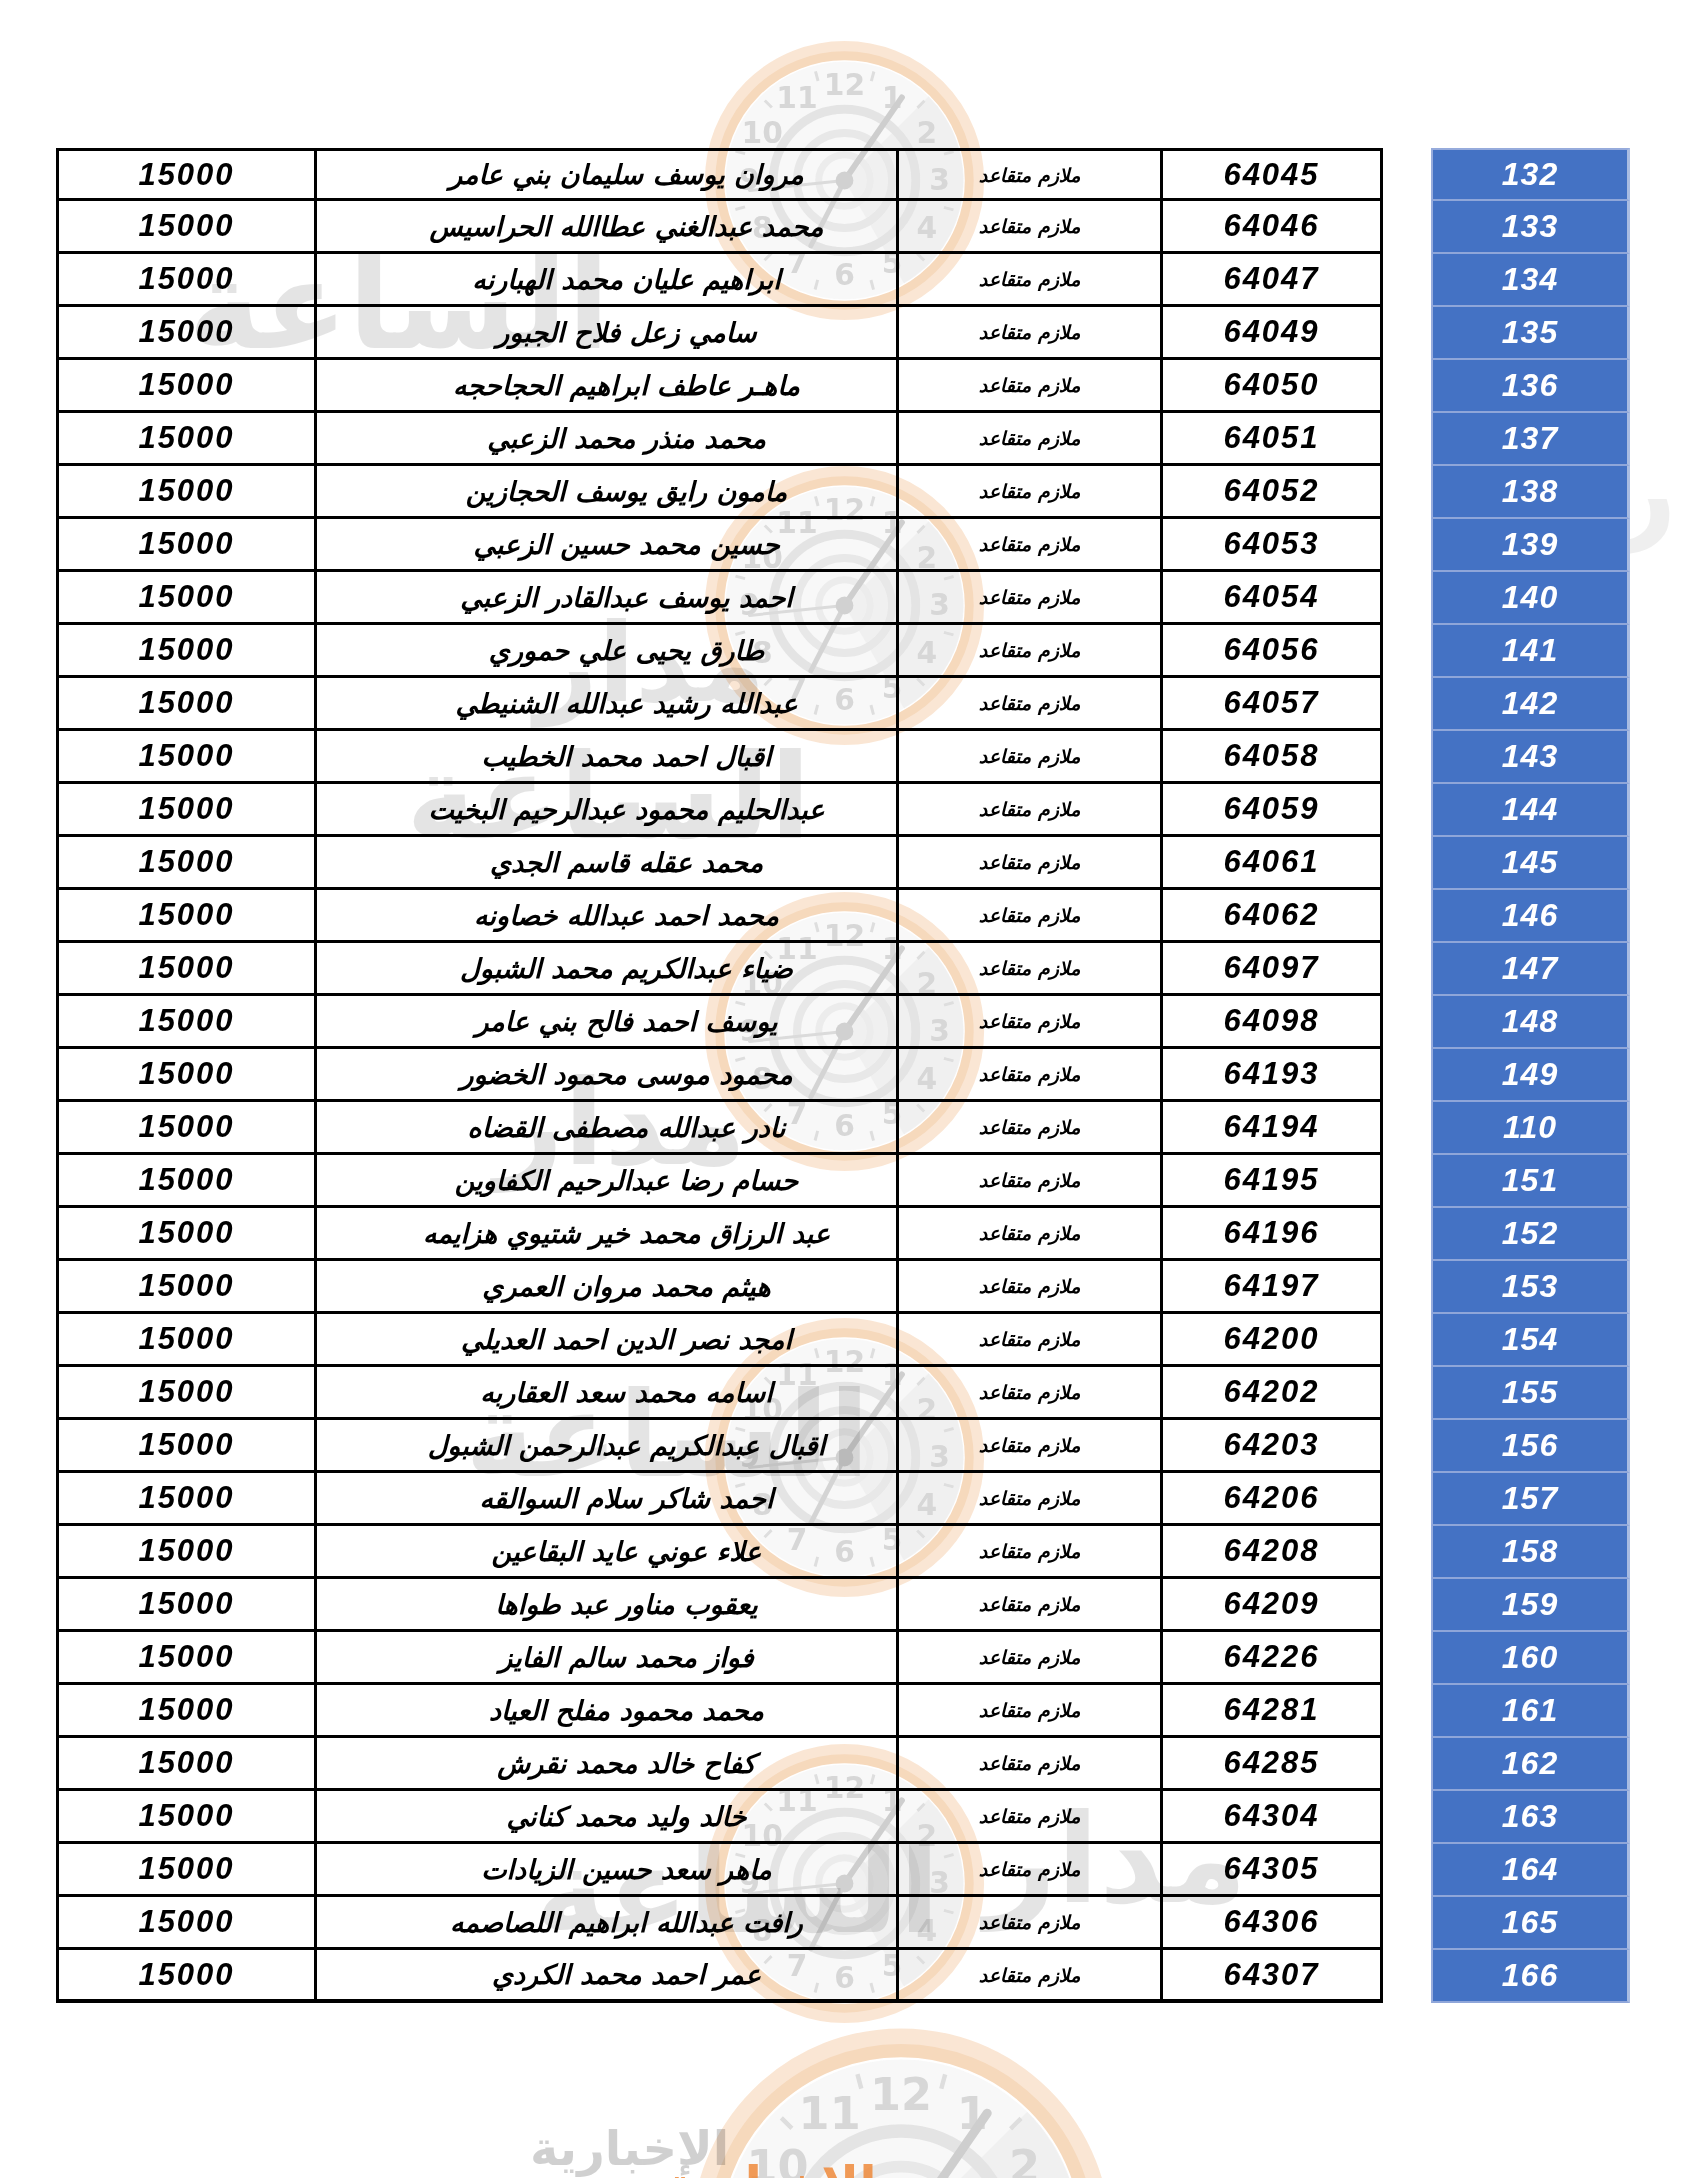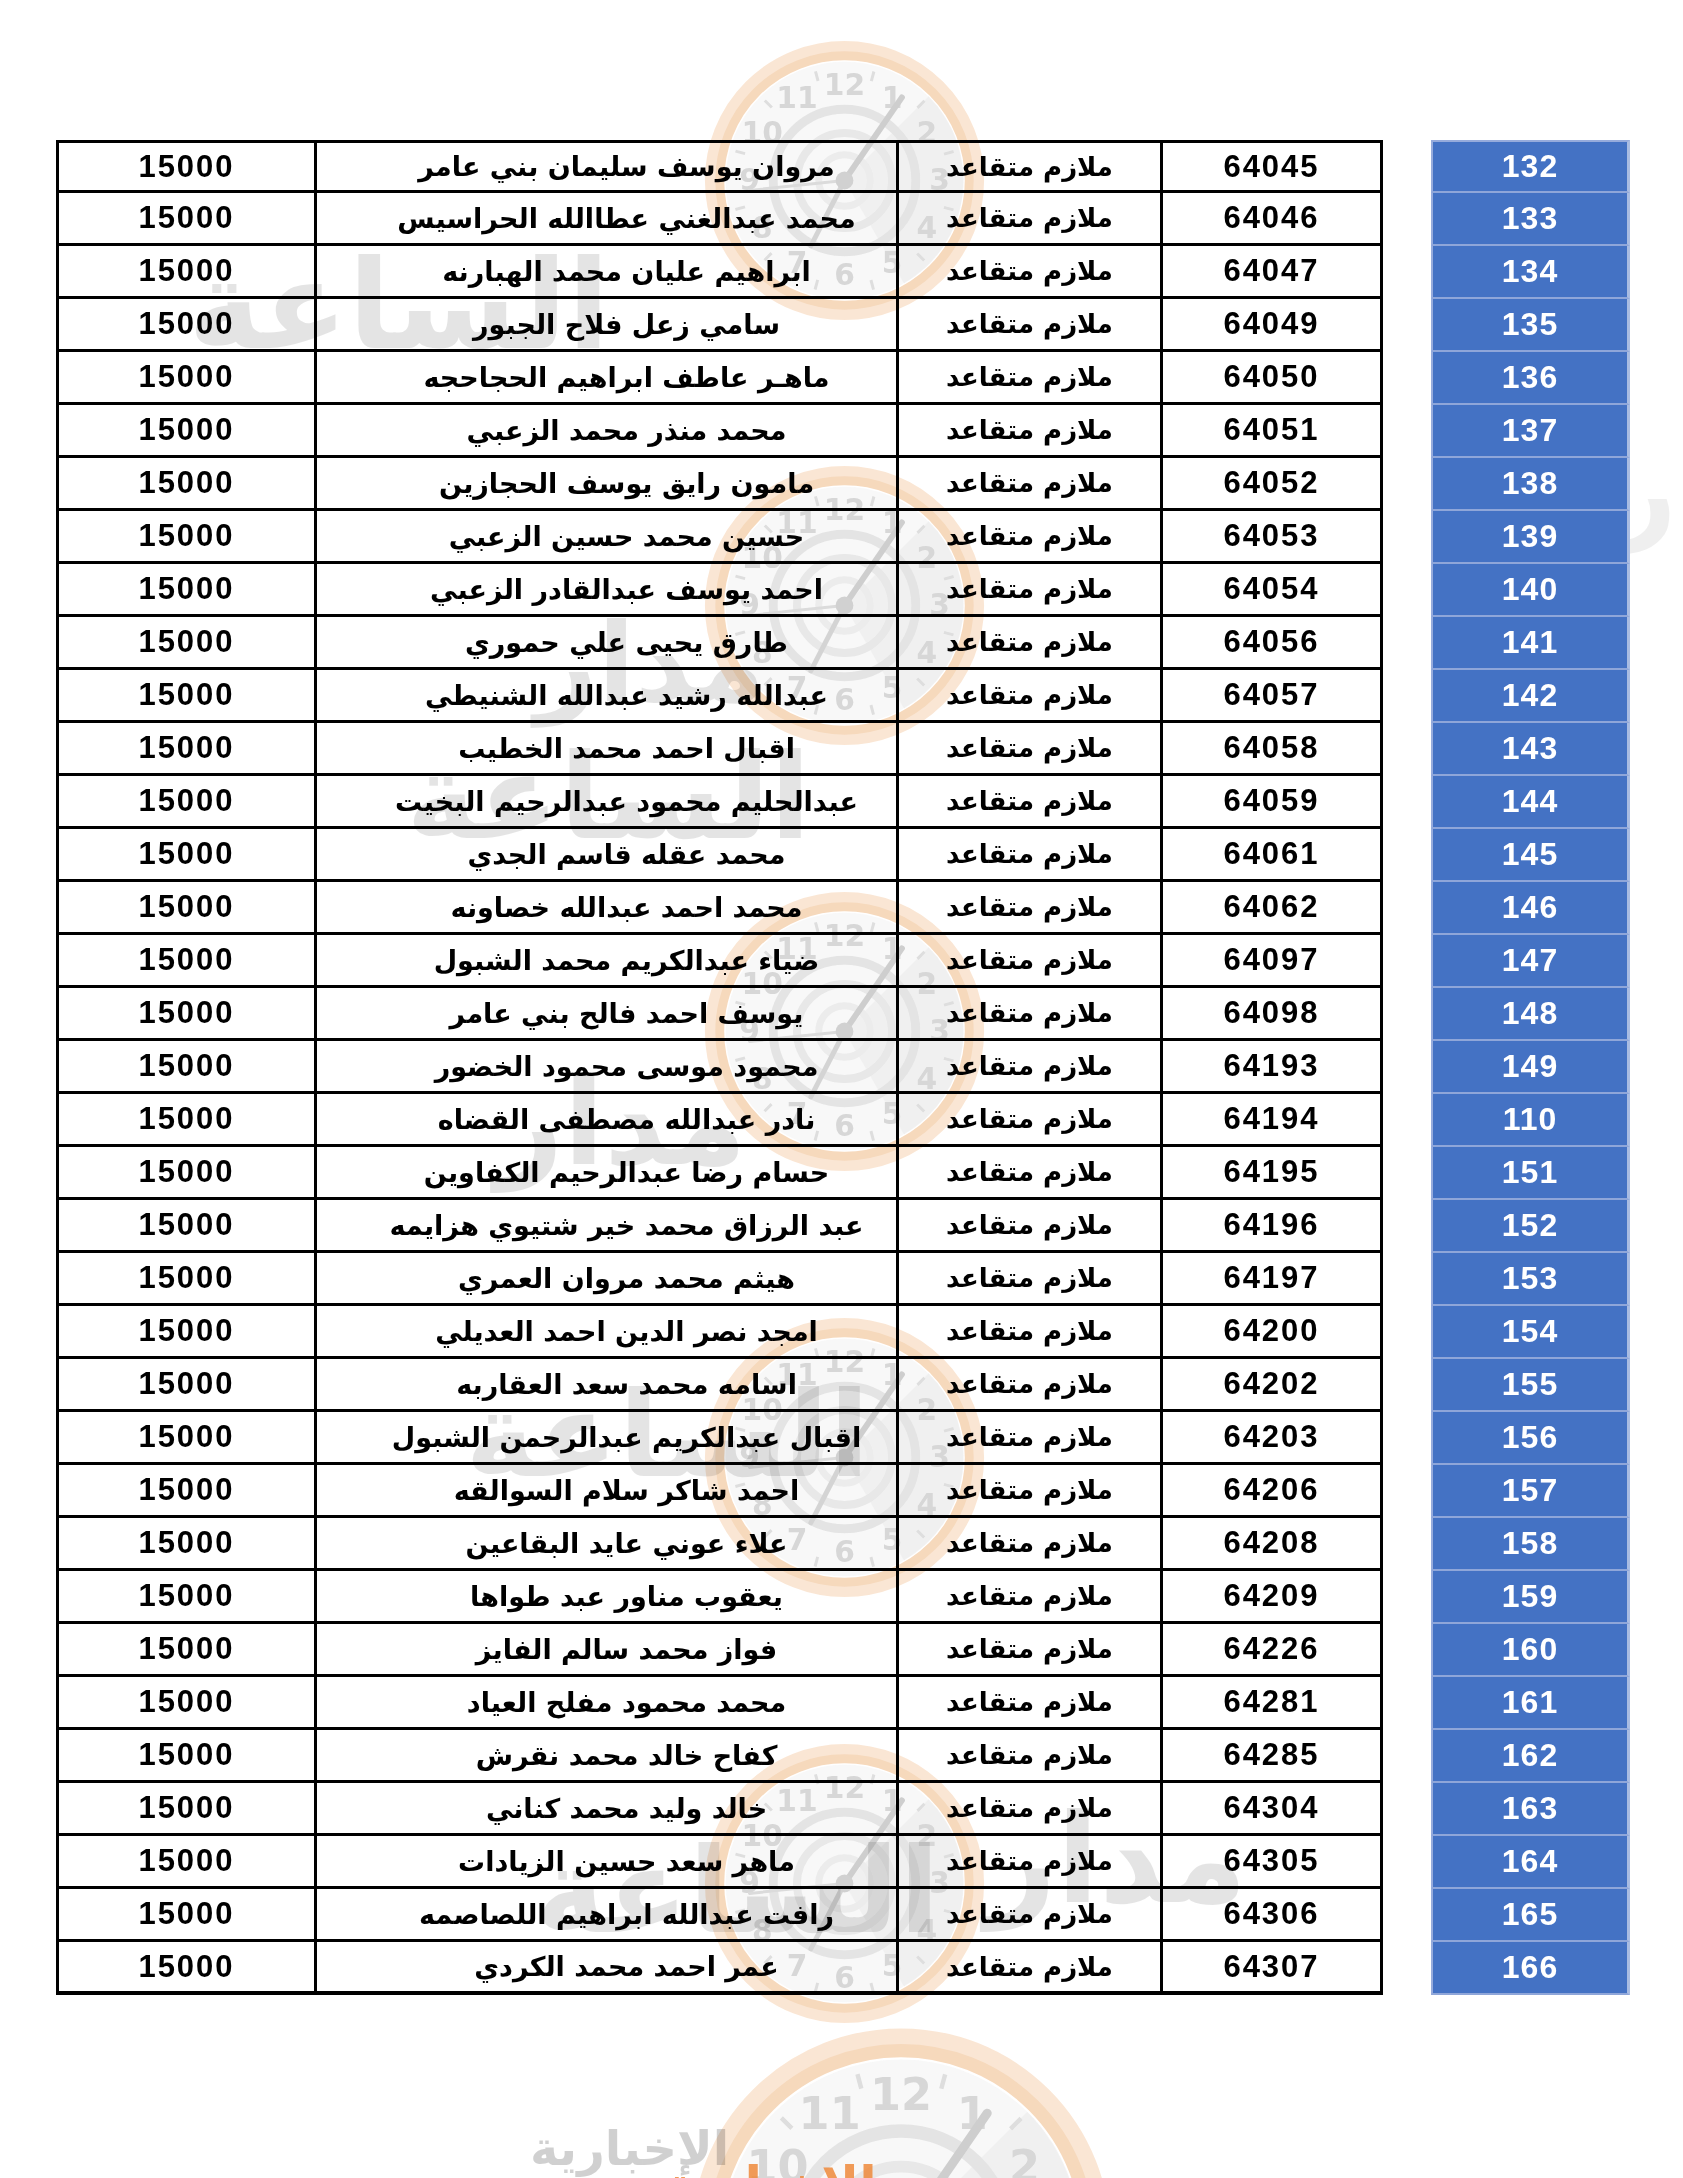--- a/index.html
+++ b/index.html
@@ -22,22 +22,23 @@
     line-height:1;
     color:#000;
   }
   .wm-g {opacity:.10;}
   .wm-g2{opacity:.06;}
   .wm-gs{opacity:.18;}
   .wm-or{color:#EF8A3B;opacity:.85;}
   
   .salary-table{
     position:absolute;
-    left:56px;top:140px;
+    left:56px;top:148px;
     z-index:1;
+    font-style:italic;
   }
   .t-row{
     display:grid;
     grid-template-columns:258px 582px 264px 223px 4px 243px;
     height:53px;
     box-sizing:border-box;
   }
   .cell{
     box-sizing:border-box;
     display:flex;
@@ -57,21 +58,21 @@
   .c-amount{
     font-family:"Liberation Sans","DejaVu Sans",sans-serif;
     font-weight:700;font-size:31px;letter-spacing:2px;
   }
   .c-name{
     font-weight:700;font-size:27px;
     direction:rtl;
     padding-left:40px;
   }
   .c-rank{
-    font-weight:700;font-size:26px;
+    font-weight:700;font-size:19px;
     direction:rtl;
   }
   .c-number{
     font-family:"Liberation Sans","DejaVu Sans",sans-serif;
     font-weight:700;font-size:31px;letter-spacing:2px;
   }
   .c-gap{border-bottom:none;}
   .c-idx{
     background:#4472C4;
     border-left:2px solid #96ABDC;

